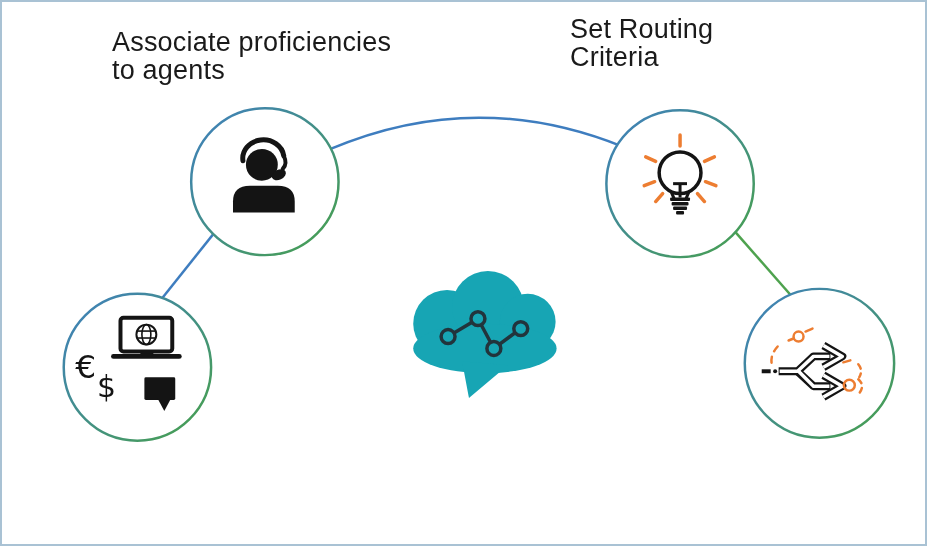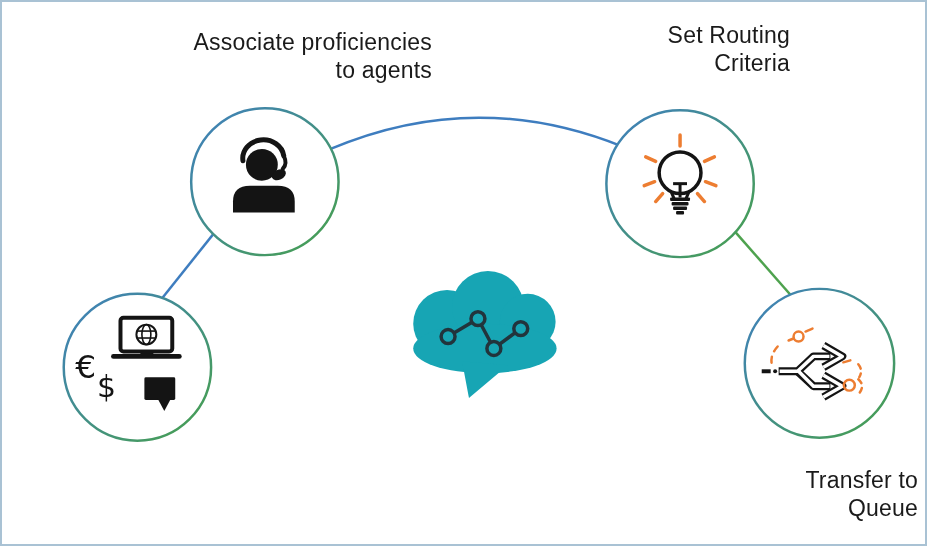--- a/index.html
+++ b/index.html
@@ -9,23 +9,23 @@
     box-sizing:border-box;
     border:2px solid var(--page-border,#a9c2d4);
     background:#fff;
     font-family:"Liberation Sans", sans-serif;
     overflow:hidden;
   }
   .canvas svg.scene{position:absolute;left:0;top:0;width:100%;height:100%;}
   .step-label{
     position:absolute;
     transform:translateX(-50%);
-    text-align:right;
+    text-align:left;
     white-space:pre-line;
-    font-size:23px;
+    font-size:27px;
     line-height:28px;
     color:var(--text-color,#1a1a1a);
     letter-spacing:.2px;
     user-select:none;
   }
 </style>
 </head>
 <body>
 
 <div class="canvas">
@@ -139,18 +139,16 @@
         <circle cx="448" cy="337" r="7"></circle>
         <circle cx="478" cy="319" r="7"></circle>
         <circle cx="494" cy="349" r="7"></circle>
         <circle cx="521" cy="329" r="7"></circle>
       </g>
     </g>
   </svg>
 
   <div class="step-label" style="left:270px;top:26px;width:320px">Associate proficiencies
 to agents</div>
-  <div class="step-label" style="left:678px;top:19px;width:220px">Set Routing
+  <div class="step-label" style="left:678px;top:13px;width:220px">Set Routing
 Criteria</div>
-  <div class="step-label" style="left:816px;top:464px;width:200px">Transfer to
-Queue</div>
 
 </div>
 
 </body></html>

